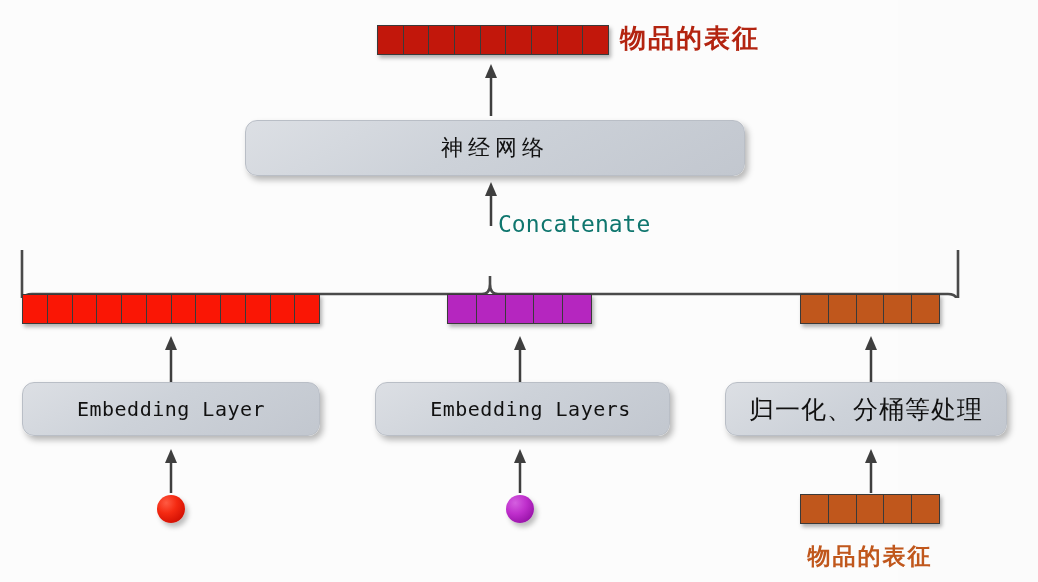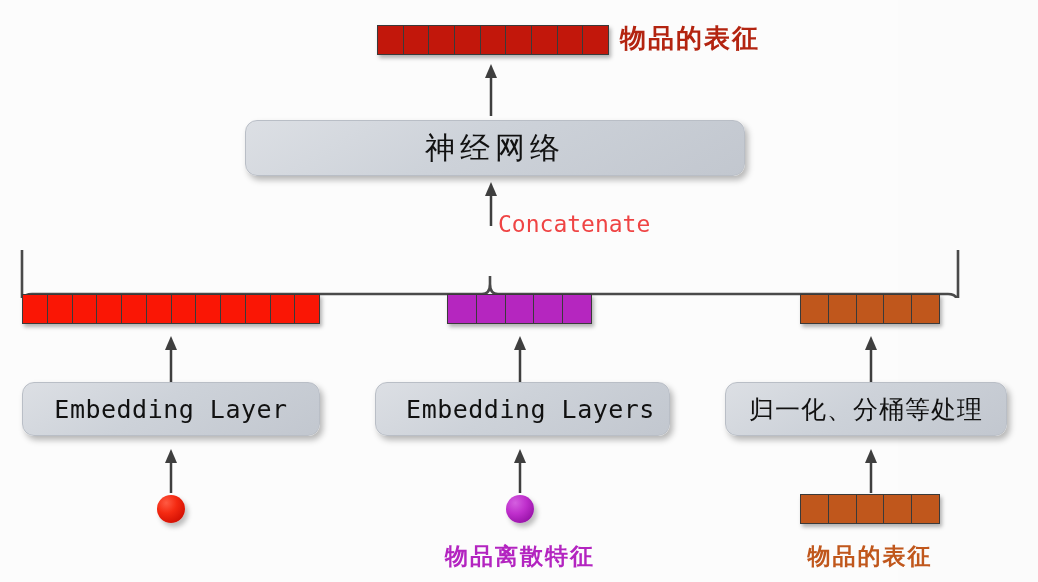--- a/index.html
+++ b/index.html
@@ -41,31 +41,31 @@
     background: linear-gradient(150deg, #dcdfe4 0%, #cdd2d9 45%, #c2c7cf 100%);
     border: 1px solid #b9bec6;
     box-shadow: 3px 4px 6px rgba(0,0,0,0.28);
     display: flex;
     align-items: center;
     justify-content: center;
     color: #111;
   }
   .gbox.mono {
     font-family: "DejaVu Sans Mono", "Liberation Mono", monospace;
-    font-size: 25px;
+    font-size: 20px;
     letter-spacing: 0.5px;
   }
   .gbox.cjk {
     font-family: Liberation Serif, serif;
     font-size: 25px;
     letter-spacing: 1px;
   }
   .gbox.big {
     font-family: Liberation Sans, sans-serif;
-    font-size: 30px;
+    font-size: 22px;
     letter-spacing: 5px;
   }
 
   
   .arrow { position: absolute; }
 
   
   .sphere {
     position: absolute;
     border-radius: 50%;
@@ -86,21 +86,21 @@
     font-weight: bold;
     letter-spacing: 2px;
     white-space: nowrap;
     text-align: center;
   }
 
   .concat-label {
     position: absolute;
     font-family: "DejaVu Sans Mono", "Liberation Mono", monospace;
     font-size: 23px;
-    color: #ef4444;
+    color: #0f766e;
     white-space: nowrap;
   }
 
   .brace { position: absolute; }
 </style>
 </head>
 <body>
 
 <div id="stage">
 
@@ -210,17 +210,16 @@
 
   <div class="vec" id="vec3" style="left:800px; top:494px; width:140px; height:30px;">
       <div class="cell" style="background: rgb(192, 87, 28);"></div>
       <div class="cell" style="background: rgb(192, 87, 28);"></div>
       <div class="cell" style="background: rgb(192, 87, 28);"></div>
       <div class="cell" style="background: rgb(192, 87, 28);"></div>
       <div class="cell" style="background: rgb(192, 87, 28);"></div>
     </div>
 
 
-  <div class="caption" id="cap1" style="left: 393px; top: 541px; width: 254px; color: rgb(179, 36, 192);">物品离散特征</div>
 
   <div class="caption" id="cap2" style="left: 743px; top: 541px; width: 254px; color: rgb(192, 87, 28);">物品的表征</div>
 
 </div>
 
 </body></html>

